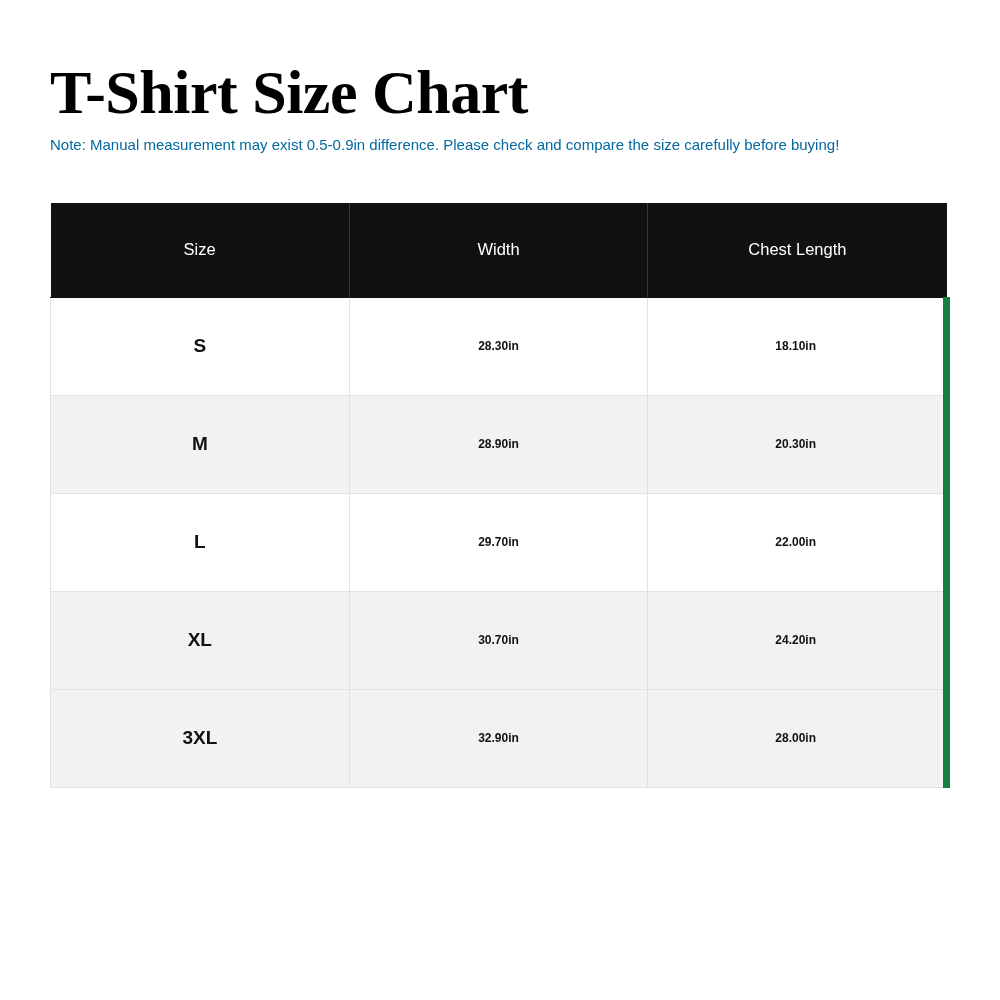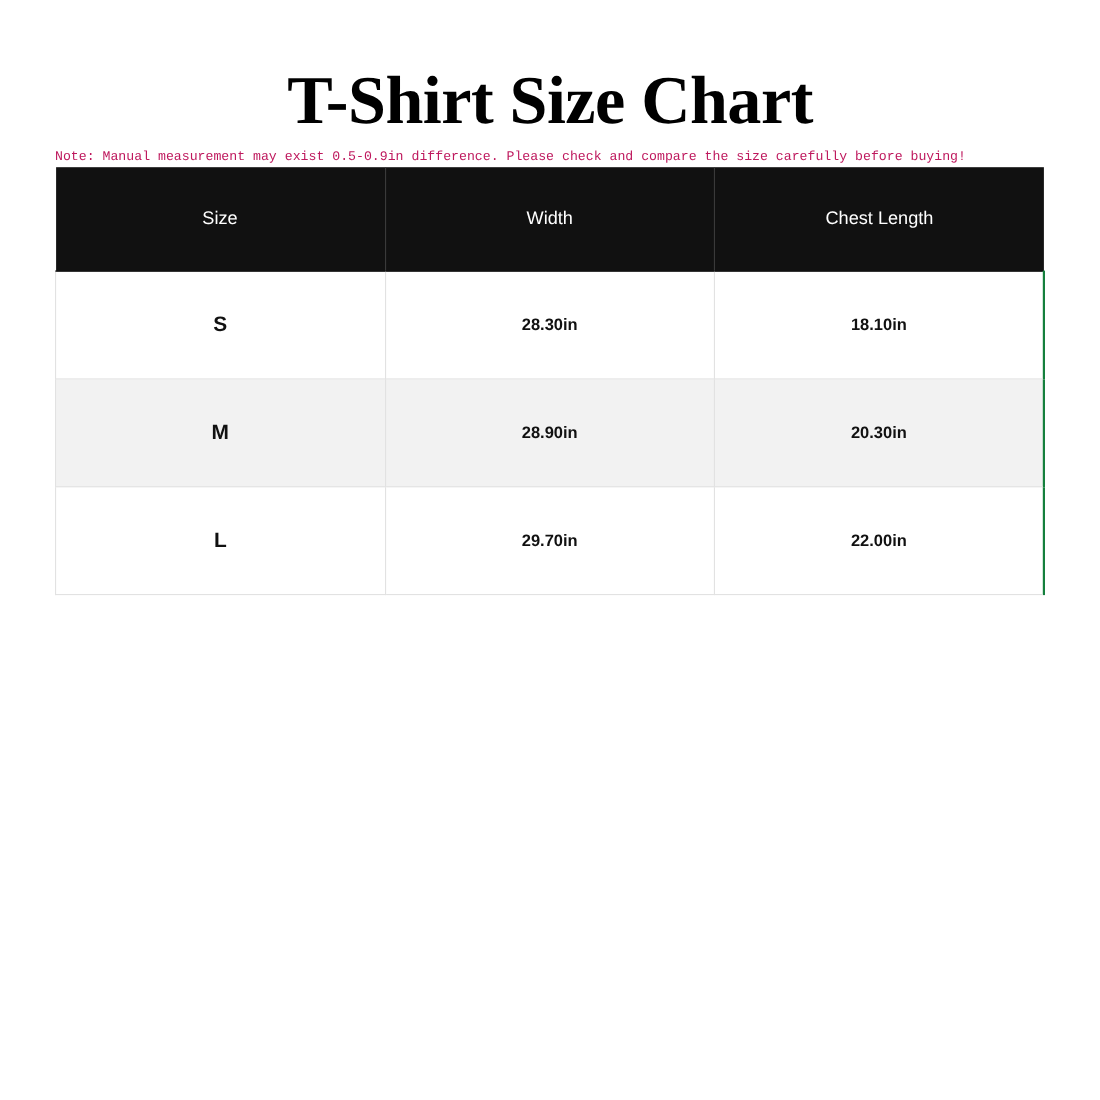--- a/index.html
+++ b/index.html
@@ -22,31 +22,31 @@
     position: relative;
   }
   .title {
     font-family: "Liberation Serif", serif;
     font-weight: bold;
     font-size: 62px;
     line-height: 1.12;
     letter-spacing: -0.5px;
     color: #000000;
     margin: 0 0 6px 0;
-    text-align: center;
   }
   .note {
-    font-family: Liberation Mono, monospace;
-    font-size: 12px;
+    font-family: Liberation Sans, sans-serif;
+    font-size: 15px;
     line-height: 1.55;
-    color: #be185d;
+    color: #0369a1;
     max-width: 905px;
     margin: 0;
   }
   .table-wrap {
+    margin-top: 46px;
     width: 796px;
   }
   table.size-chart {
     border-collapse: collapse;
     width: 900px;
     table-layout: fixed;
   }
   table.size-chart th {
     background: #111111;
     color: #ffffff;
@@ -58,31 +58,31 @@
     border-right: 1px solid #3a3a3a;
     border-bottom: 1px solid #111111;
   }
   table.size-chart th:last-child {
     border-right: none;
   }
   table.size-chart td {
     height: 95px;
     text-align: center;
     vertical-align: middle;
-    font-size: 15px;
+    font-size: 12px;
     font-weight: bold;
     color: #111111;
     border-right: 1px solid #e2e2e2;
     border-bottom: 1px solid #e2e2e2;
   }
   table.size-chart td:first-child {
     border-left: 1px solid #e2e2e2;
   }
   table.size-chart td:last-child {
-    border-right: 2px solid #15803d;
+    border-right: 7px solid #15803d;
   }
   table.size-chart tbody tr.odd td {
     background: #ffffff;
   }
   table.size-chart tbody tr.even td {
     background: #f2f2f2;
   }
   table.size-chart td.size-cell {
     font-size: 19px;
   }
@@ -114,17 +114,27 @@
         <tr class="even">
           <td class="size-cell">M</td>
           <td>28.90in</td>
           <td>20.30in</td>
         </tr>
         <tr class="odd">
           <td class="size-cell">L</td>
           <td>29.70in</td>
           <td>22.00in</td>
         </tr>
+        <tr class="even">
+          <td class="size-cell">XL</td>
+          <td>30.70in</td>
+          <td>24.20in</td>
+        </tr>
+        <tr class="even">
+          <td class="size-cell">3XL</td>
+          <td>32.90in</td>
+          <td>28.00in</td>
+        </tr>
       </tbody>
     </table>
   </div>
 
 </div>
 
 </body></html>

